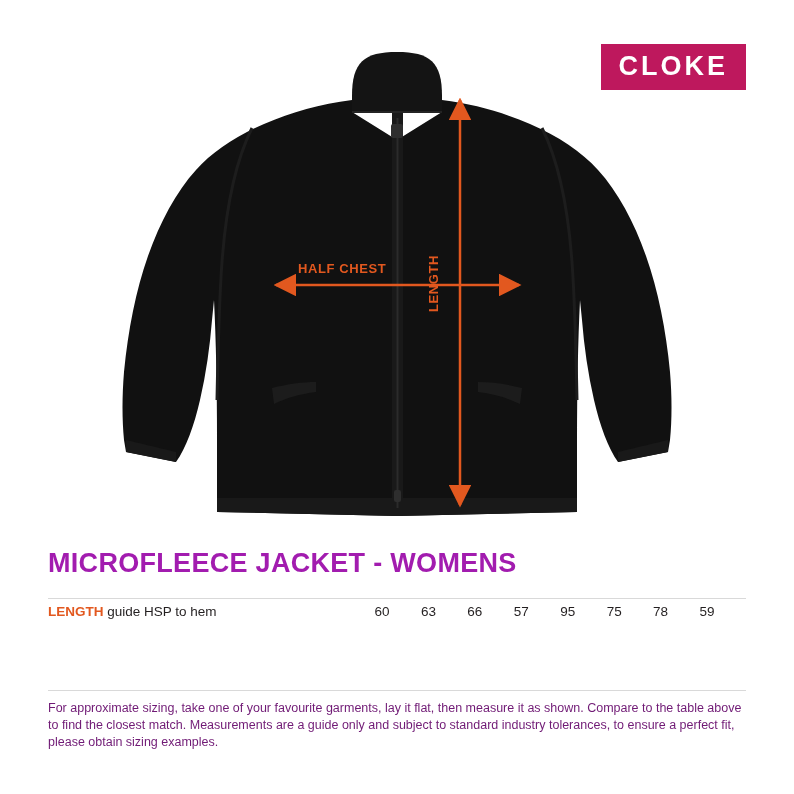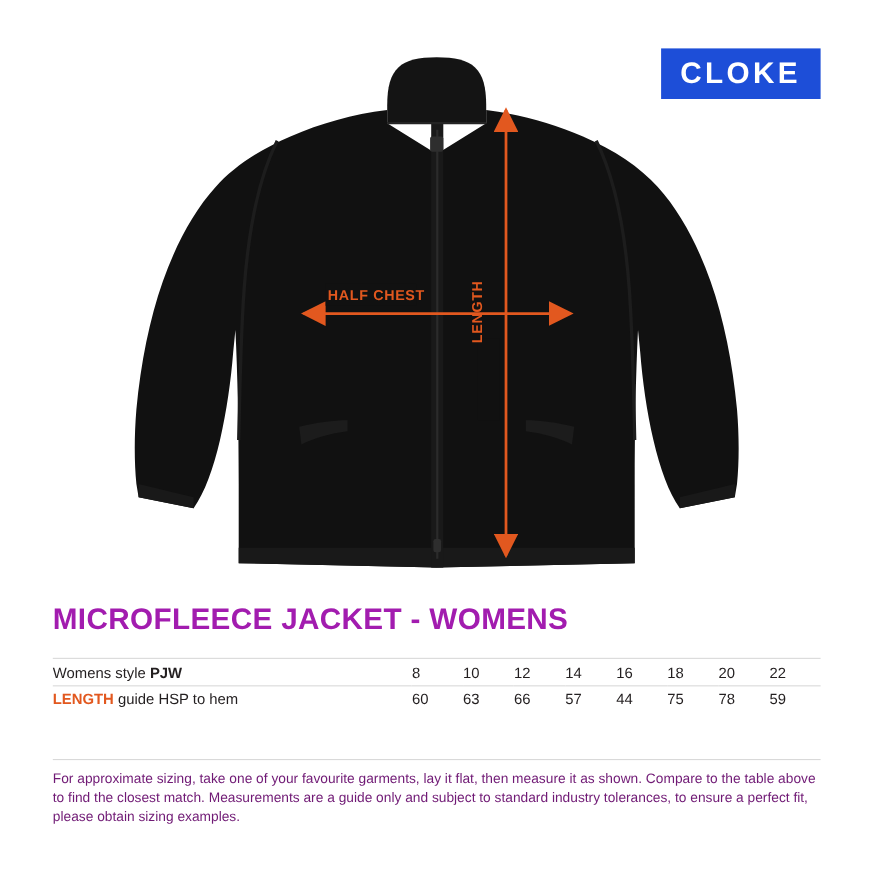--- a/index.html
+++ b/index.html
@@ -14,21 +14,21 @@
     color: #231f20;
     position: relative;
     overflow: hidden;
   }
 
   
   .brand {
     position: absolute;
     top: 44px;
     right: 48px;
-    background: #1d4ed8;
+    background: #be185d;
     color: #ffffff;
     padding: 9px 18px 10px 18px;
     letter-spacing: 3px;
     font-size: 27px;
     font-weight: bold;
     line-height: 1;
     font-family: "Liberation Sans", sans-serif;
     text-align: right;
   }
 
@@ -195,42 +195,29 @@
   <div style="position:absolute; left:298px; top:261px; color:#e2581f; font-size:13px; font-weight:bold; letter-spacing:0.6px;">HALF CHEST</div>
   <div style="position:absolute; left:426px; top:312px; width:80px; color:#e2581f; font-size:13px; font-weight:bold; letter-spacing:0.6px; transform:rotate(-90deg); transform-origin:left top;">LENGTH</div>
 </div>
 
 <div class="title">MICROFLEECE JACKET - WOMENS</div>
 
 <div class="topline"></div>
 <div class="table-wrap">
   <table class="size-table">
     <tbody>
-      <tr class="rowline">
-        <td class="label">
-          <span class="lbl-light">Womens style</span><span>&nbsp;</span><span class="lbl-strong">PJW</span>
-        </td>
-        <td class="num">8</td>
-        <td class="num">10</td>
-        <td class="num">12</td>
-        <td class="num">14</td>
-        <td class="num">16</td>
-        <td class="num">18</td>
-        <td class="num">20</td>
-        <td class="num">22</td>
-      </tr>
       <tr>
         <td class="label">
           <span class="lbl-orange">LENGTH</span><span class="lbl-light"> guide HSP to hem</span>
         </td>
         <td class="num">60</td>
         <td class="num">63</td>
         <td class="num">66</td>
         <td class="num">57</td>
-        <td class="num">44</td>
+        <td class="num">95</td>
         <td class="num">75</td>
         <td class="num">78</td>
         <td class="num">59</td>
       </tr>
     </tbody>
   </table>
 </div>
 <div class="botline"></div>
 
 <div class="footnote">For approximate sizing, take one of your favourite garments, lay it flat, then measure it as shown. Compare to the table above to find the closest match. Measurements are a guide only and subject to standard industry tolerances, to ensure a perfect fit, please obtain sizing examples.</div>

